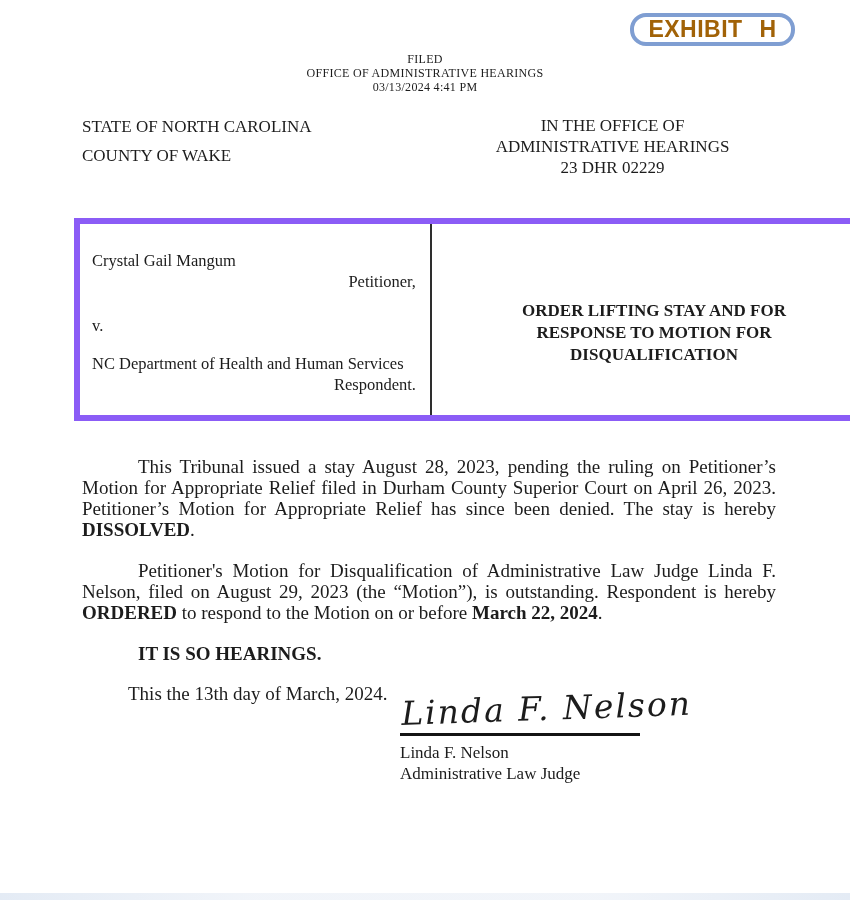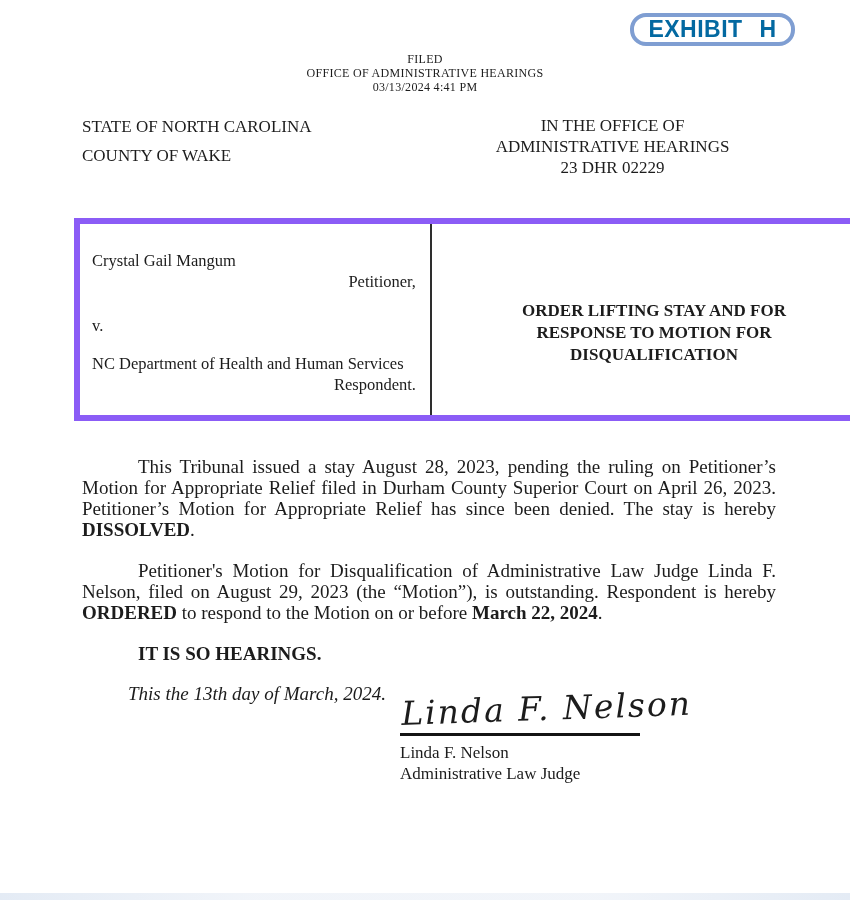--- a/index.html
+++ b/index.html
@@ -12,21 +12,21 @@
     color: #1c1c1c;
   }
 
   
   .exhibit-badge {
     position: absolute; left: 630px; top: 13px;
     width: 165px; height: 33px;
     border: 4px solid #7f9ed2;
     border-radius: 16px;
     display: flex; align-items: center; justify-content: center;
-    color: #0369a1;
+    color: #a16207;
     font-family: "Liberation Sans", sans-serif;
     font-weight: bold; font-size: 23px;
     letter-spacing: 0.5px; word-spacing: 10px;
     background: #fff;
   }
 
   
   .filed-stamp {
     position: absolute; left: 0; top: 52px; width: 850px;
     text-align: center;
@@ -78,21 +78,21 @@
   .doc-body p {
     text-align: justify;
     text-indent: 56px;
     margin: 0 0 20px 0;
   }
   .so-ordered {
     font-weight: bold;
     text-indent: 56px;
     margin-bottom: 19px;
   }
-  .date-line { text-indent: 46px; font-style: italic; }
+  .date-line { text-indent: 46px; }
 
   
   .sig-block { position: absolute; left: 400px; top: 694px; }
   .sig-script {
     font-family: "DejaVu Serif", serif;
     font-style: italic;
     font-size: 33px;
     letter-spacing: 2px;
     transform: rotate(-2deg);
     transform-origin: left bottom;

